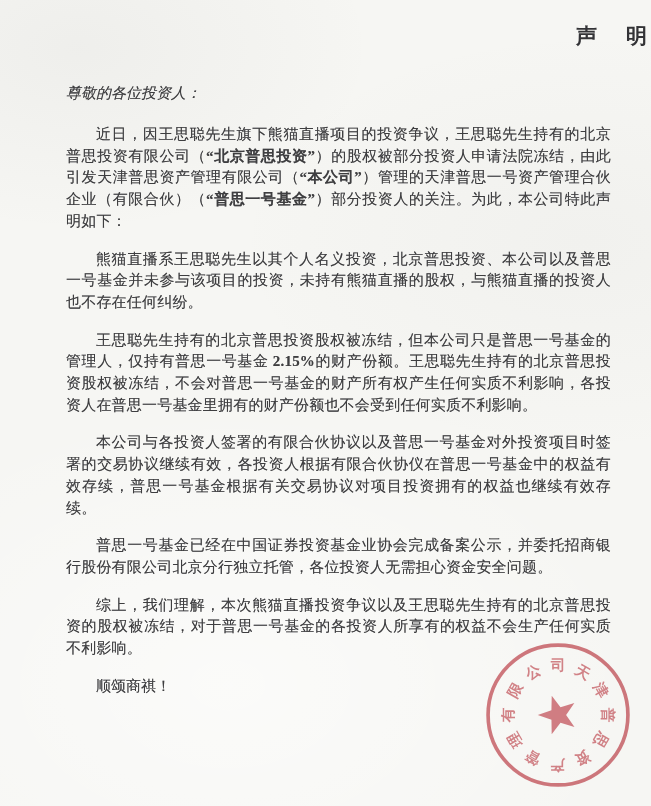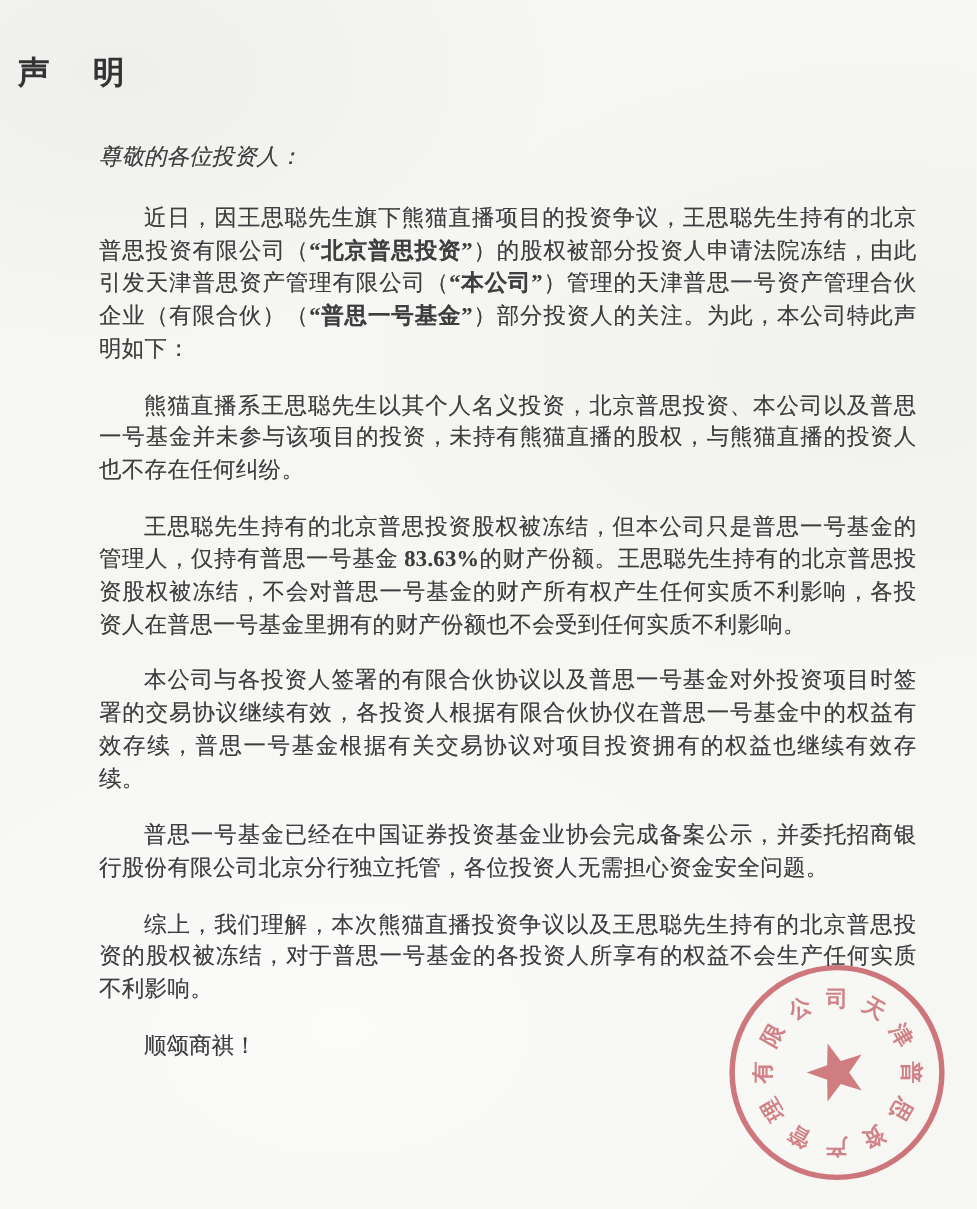--- a/index.html
+++ b/index.html
@@ -15,26 +15,27 @@
     box-sizing:border-box;
     padding-top:22px;
     color:var(--text-color,#3e3e40);
     background:
       radial-gradient(ellipse 420px 260px at 12% 6%, rgba(120,120,118,0.06), transparent 70%),
       radial-gradient(ellipse 500px 300px at 90% 30%, rgba(130,130,128,0.045), transparent 70%),
       radial-gradient(ellipse 560px 380px at 35% 85%, rgba(255,255,255,0.55), transparent 75%),
       var(--paper-bg,#f6f6f3);
   }
   .title{
-    margin:12px;
-    text-align:left;
+    margin:0;
+    text-align:right;
     font-size:21px;
     font-weight:700;
     letter-spacing:4px;
     color:#333336;
+    padding-left:16px;
   }
   .greeting{
     margin:33px 40px 0 66px;
     font-size:15px;
     line-height:21px;
     font-style:italic;
   }
   .paragraphs{
     margin:20px 40px 0 66px;
     width:545px;
@@ -111,21 +112,21 @@
 
 <div class="page">
 
   <h1 class="title">声　明</h1>
 
   <p class="greeting">尊敬的各位投资人：</p>
 
   <div class="paragraphs">
       <p class="para"><span>近日，因王思聪先生旗下熊猫直播项目的投资争议，王思聪先生持有的北京普思投资有限公司（</span><span class="bold">“北京普思投资”</span><span>）的股权被部分投资人申请法院冻结，由此引发天津普思资产管理有限公司（</span><span class="bold">“本公司”</span><span>）管理的天津普思一号资产管理合伙企业（有限合伙）（</span><span class="bold">“普思一号基金”</span><span>）部分投资人的关注。为此，本公司特此声明如下：</span></p>
       <p class="para"><span>熊猫直播系王思聪先生以其个人名义投资，北京普思投资、本公司以及普思一号基金并未参与该项目的投资，未持有熊猫直播的股权，与熊猫直播的投资人也不存在任何纠纷。</span></p>
-      <p class="para"><span>王思聪先生持有的北京普思投资股权被冻结，但本公司只是普思一号基金的管理人，仅持有普思一号基金 </span><span class="bold">83.63%</span><span>的财产份额。王思聪先生持有的北京普思投资股权被冻结，不会对普思一号基金的财产所有权产生任何实质不利影响，各投资人在普思一号基金里拥有的财产份额也不会受到任何实质不利影响。</span></p>
+      <p class="para"><span>王思聪先生持有的北京普思投资股权被冻结，但本公司只是普思一号基金的管理人，仅持有普思一号基金 </span><span class="bold">2.15%</span><span>的财产份额。王思聪先生持有的北京普思投资股权被冻结，不会对普思一号基金的财产所有权产生任何实质不利影响，各投资人在普思一号基金里拥有的财产份额也不会受到任何实质不利影响。</span></p>
       <p class="para"><span>本公司与各投资人签署的有限合伙协议以及普思一号基金对外投资项目时签署的交易协议继续有效，各投资人根据有限合伙协仪在普思一号基金中的权益有效存续，普思一号基金根据有关交易协议对项目投资拥有的权益也继续有效存续。</span></p>
       <p class="para"><span>普思一号基金已经在中国证券投资基金业协会完成备案公示，并委托招商银行股份有限公司北京分行独立托管，各位投资人无需担心资金安全问题。</span></p>
       <p class="para"><span>综上，我们理解，本次熊猫直播投资争议以及王思聪先生持有的北京普思投资的股权被冻结，对于普思一号基金的各投资人所享有的权益不会生产任何实质不利影响。</span></p>
     </div>
 
   <p class="closing">顺颂商祺！</p>
 
   <div class="seal">
     <svg viewBox="0 0 150 150">
       <circle class="seal-ring" cx="75" cy="75" r="69"></circle>

